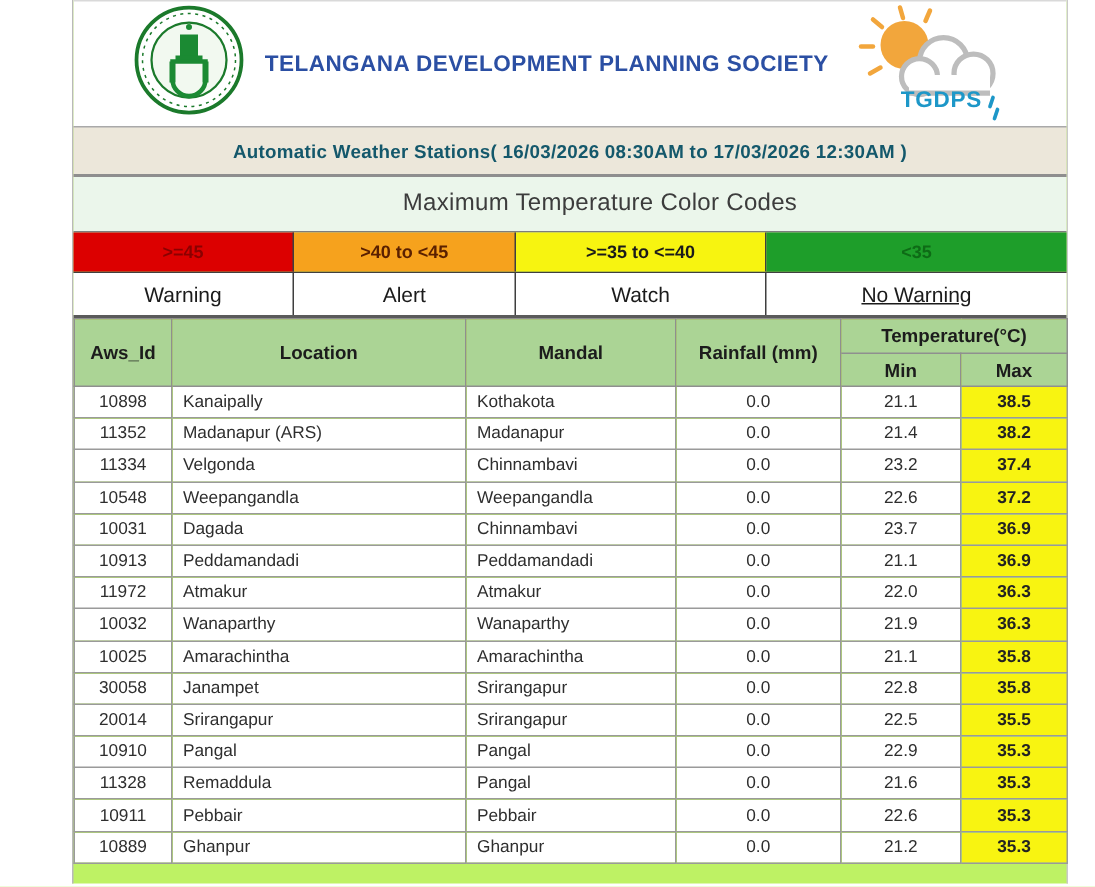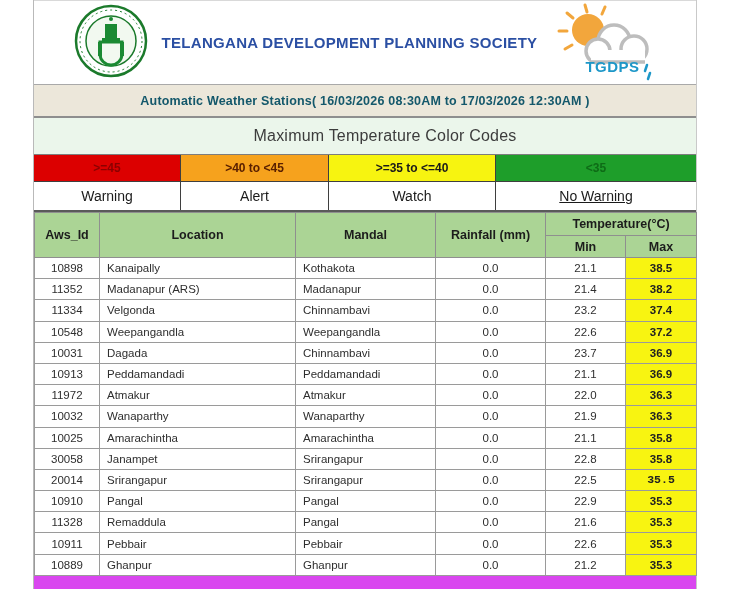--- a/index.html
+++ b/index.html
@@ -1,17 +1,17 @@
 <!DOCTYPE html>
 <html><head>
 <meta charset="utf-8">
 <style>
   html,body{margin:0;padding:0;background:#ffffff;}
   body{width:730px;height:591px;font-family:"Liberation Sans",sans-serif;overflow:hidden;position:relative;}
-  .frame{position:absolute;left:33px;top:0;width:664px;height:589px;border-left:1px solid #b9b9b9;border-right:1px solid #c9c9c9;box-sizing:border-box;background:#d946ef;}
+  .frame{position:absolute;left:48px;top:0;width:664px;height:589px;border-left:1px solid #b9b9b9;border-right:1px solid #c9c9c9;box-sizing:border-box;background:#bef264;}
 
   
   .header{height:84px;display:flex;align-items:center;justify-content:center;gap:14px;background:#fff;border-top:1px solid #d9d9d9;box-sizing:border-box;}
   .emblem{flex:0 0 auto;}
   .org-block{text-align:center;}
   .org-title{font-size:15px;font-weight:bold;color:#2b4fa3;letter-spacing:.3px;}
   .org-sub{font-size:9.5px;font-weight:bold;color:#2b4fa3;margin-top:6px;letter-spacing:.4px;}
   .tgdps-logo{flex:0 0 auto;position:relative;width:105px;height:80px;}
   .tgdps-label{position:absolute;left:34px;top:55px;font-size:15px;font-weight:bold;color:#1d97c8;letter-spacing:.5px;}
 
@@ -216,21 +216,21 @@
         <td class="c-rain">0.0</td>
         <td class="c-min">22.8</td>
         <td class="c-max" style="background-color: rgb(248, 244, 17);">35.8</td>
       </tr>
         <tr>
         <td class="c-id">20014</td>
         <td class="c-loc">Srirangapur</td>
         <td class="c-man">Srirangapur</td>
         <td class="c-rain">0.0</td>
         <td class="c-min">22.5</td>
-        <td class="c-max" style="background-color: rgb(248, 244, 17); font-family: Liberation Mono, monospace;">35.5</td>
+        <td class="c-max" style="background-color: rgb(248, 244, 17);">35.5</td>
       </tr>
         <tr>
         <td class="c-id">10910</td>
         <td class="c-loc">Pangal</td>
         <td class="c-man">Pangal</td>
         <td class="c-rain">0.0</td>
         <td class="c-min">22.9</td>
         <td class="c-max" style="background-color: rgb(248, 244, 17);">35.3</td>
       </tr>
         <tr>

